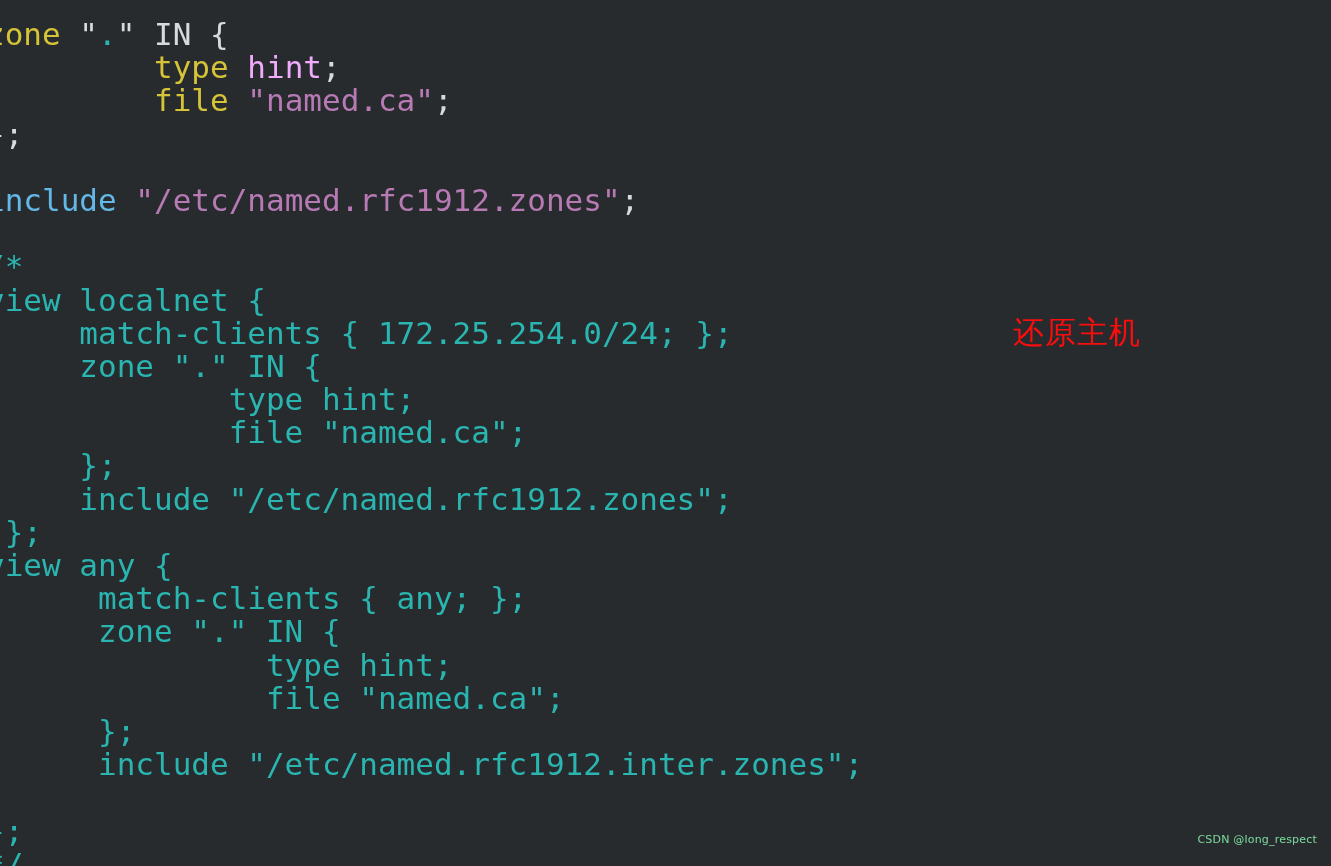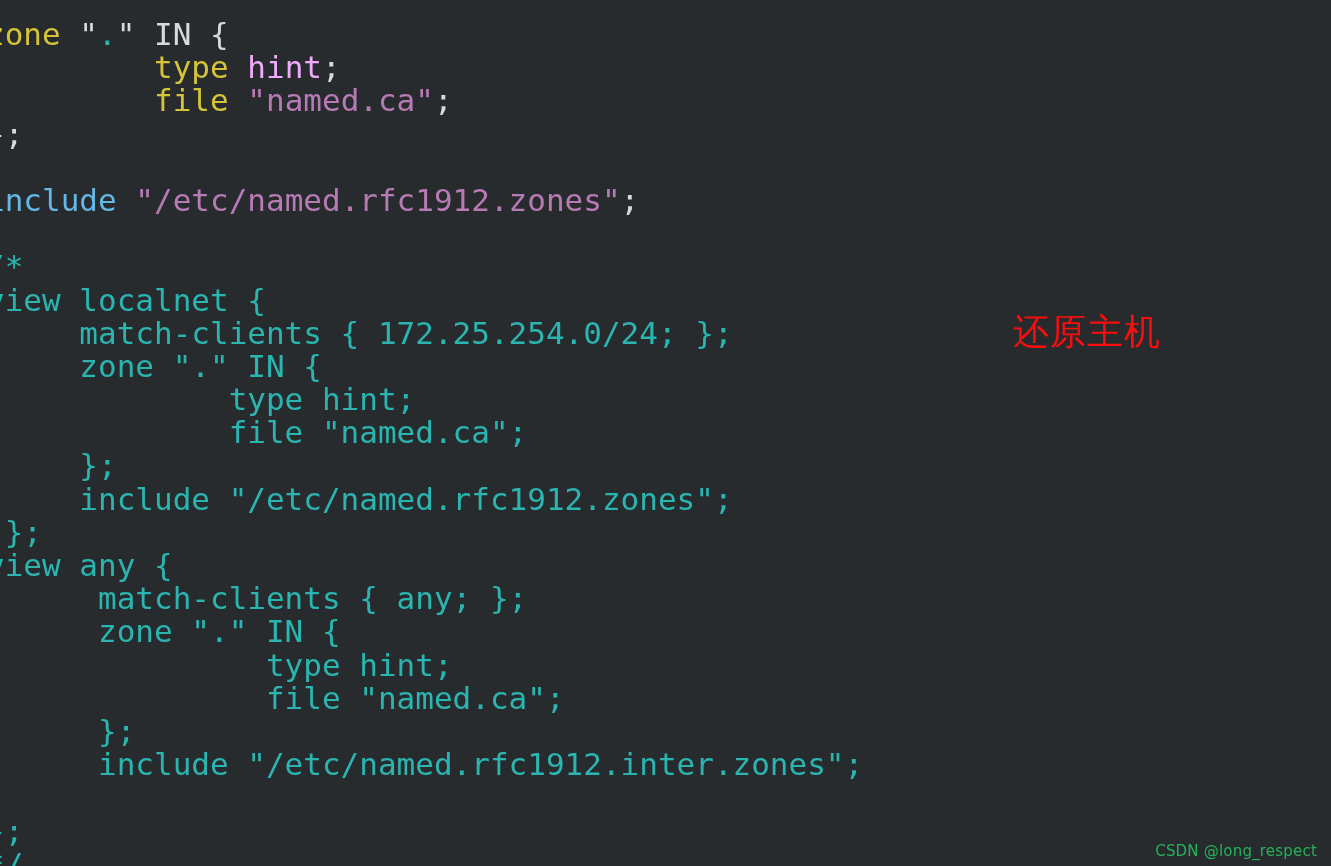--- a/index.html
+++ b/index.html
@@ -47,34 +47,34 @@
   .dot     { color: #2ab5b0; }   
   .cmt     { color: #2ab5b0; }   
 
   
   #annotation {
     position: absolute;
     left: 1013px;
     top: 315px;
     color: #fc0d0d;
     font-family: "DejaVu Sans", "Liberation Sans", sans-serif;
-    font-size: 36px;
+    font-size: 31px;
     line-height: 34px;
     letter-spacing: 1px;
     white-space: nowrap;
   }
 
   
   #watermark {
     position: absolute;
     right: 14px;
-    bottom: 6px;
-    color: #22c55e;
+    bottom: 20px;
+    color: #86efac;
     font-family: "DejaVu Sans", "Liberation Sans", sans-serif;
-    font-size: 15px;
+    font-size: 11px;
     letter-spacing: 0.2px;
     opacity: 0.88;
     white-space: nowrap;
   }
 </style>
 </head>
 <body>
 
 <div id="screen">
 

